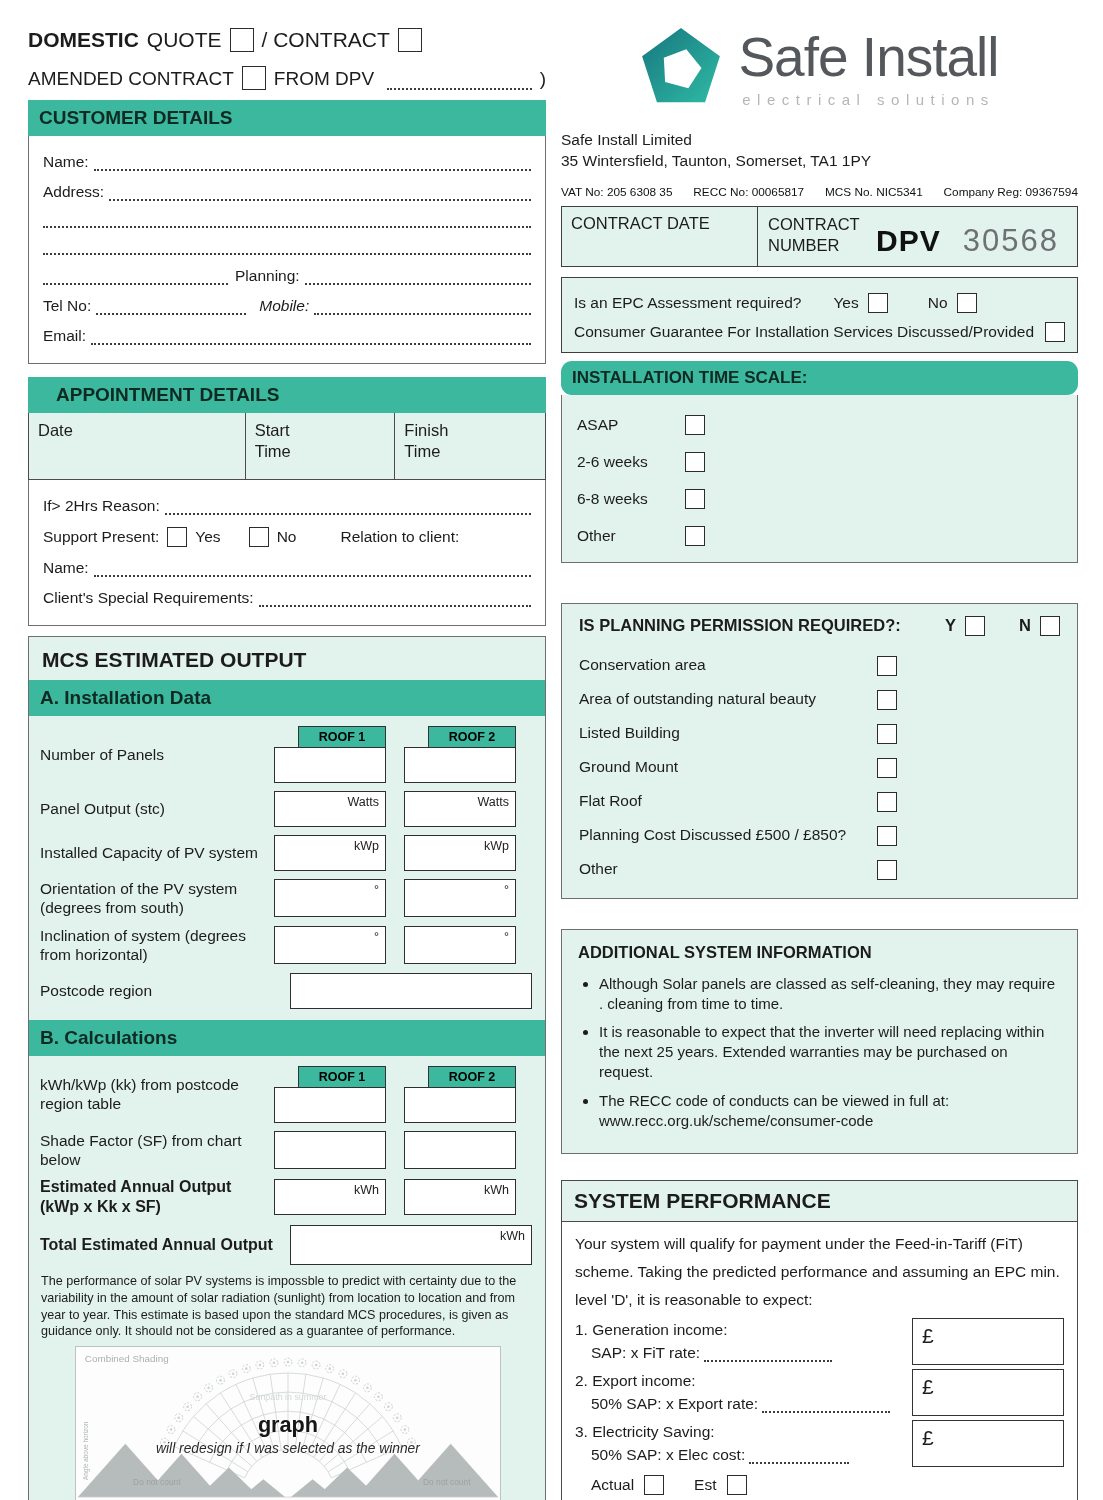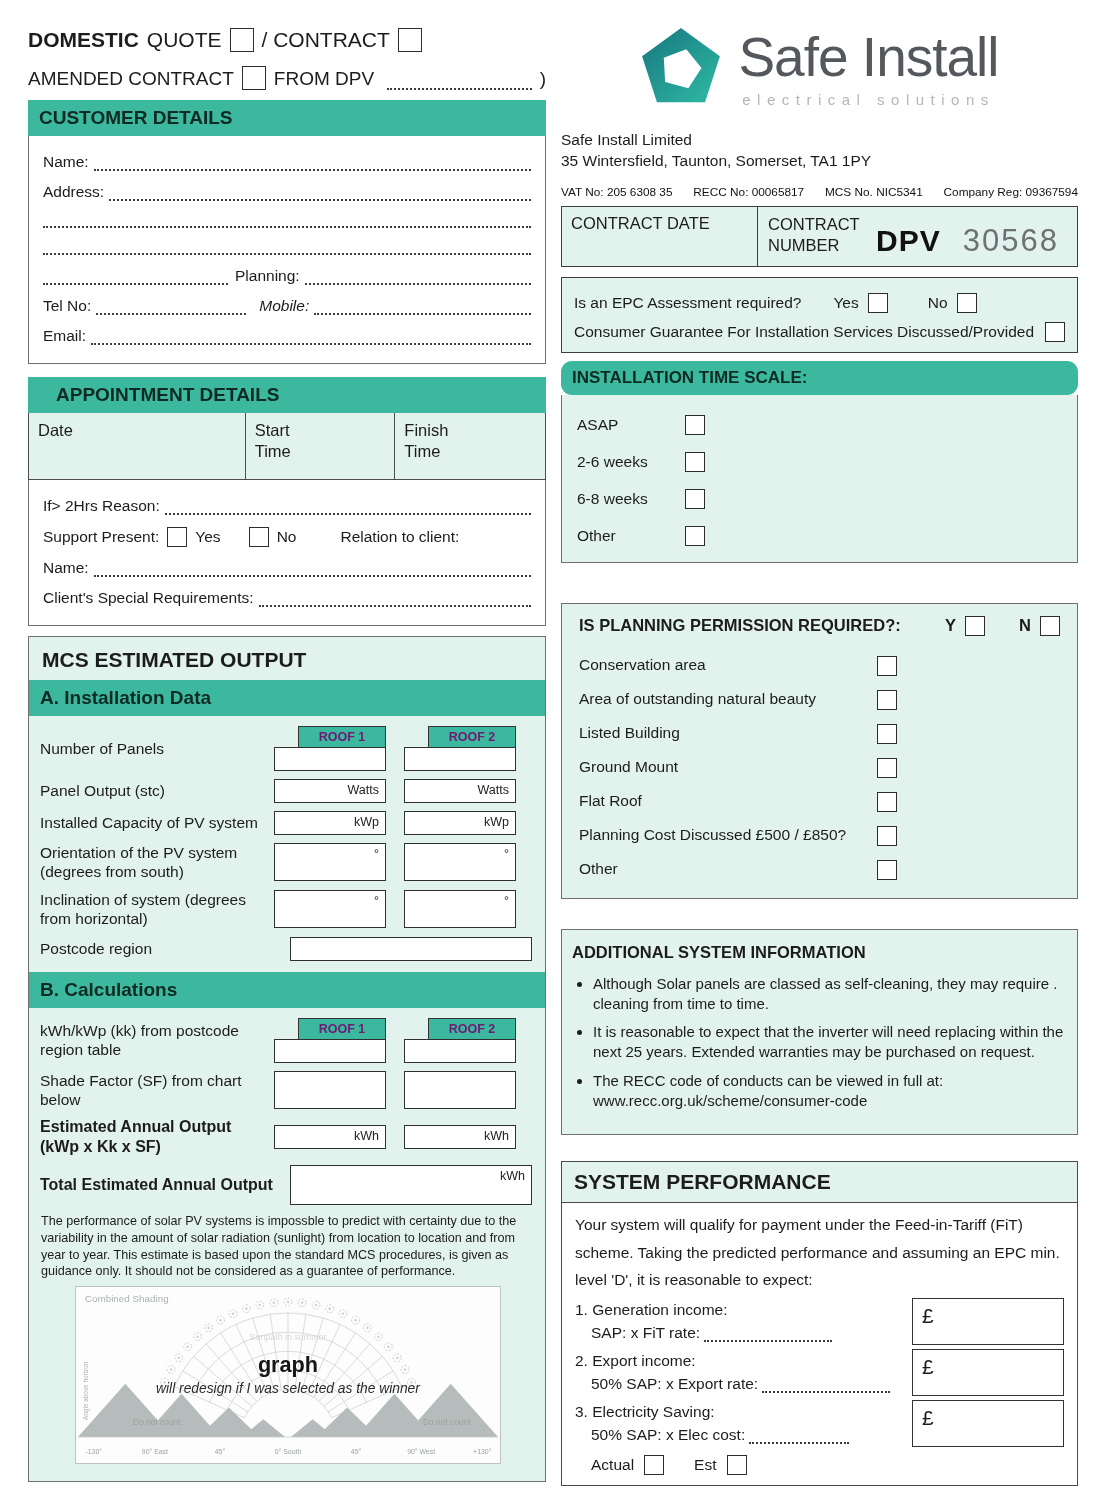--- a/index.html
+++ b/index.html
@@ -32,23 +32,23 @@
   .appt-cell:last-child{border-right:none;}
 
   
   .mcs{background:#e2f2ec;border:1px solid #6f6f6f;margin-top:10px;padding:4px 11px 8px;flex:1;}
   .mcs-title{font-size:21px;font-weight:bold;padding:7px 2px 8px;}
   .bar-full{margin:0 -11px;}
   .mrow{display:flex;align-items:center;margin:8px 0;}
   .mlabel{width:250px;font-size:15.5px;line-height:1.25;padding-right:8px;box-sizing:border-box;}
   .mlabel.bld{font-weight:bold;font-size:16px;}
   .mcol{width:112px;margin-right:18px;flex:none;}
-  .mhead{background:#3bb89e;color:#701a75;font-weight:bold;font-size:12.5px;text-align:center;
+  .mhead{background:#3bb89e;color:#000000;font-weight:bold;font-size:12.5px;text-align:center;
          padding:3px 0;border:1px solid #333;border-bottom:none;box-sizing:border-box;margin-left:24px;}
-  .mbox{background:#fff;border:1.5px solid #2f2f2f;height:24px;position:relative;box-sizing:border-box;}
+  .mbox{background:#fff;border:1.5px solid #2f2f2f;height:36px;position:relative;box-sizing:border-box;}
   .mbox.tall{height:38px;}
   .mbox.wide{width:242px;}
   .munit{position:absolute;top:3px;right:6px;font-size:12.5px;color:#222;}
   .disclaimer{font-size:12.6px;line-height:1.33;margin:8px 1px 6px;}
   .chartwrap{margin:2px auto 6px;width:424px;}
   .chart-svg{display:block;background:#fdfdfd;border:1px solid #b9c4c1;}
   #fan path,#fan line{stroke:#ccd3d1;fill:none;stroke-width:0.8;}
   #suns circle.o{stroke:#c6cdcb;fill:none;stroke-width:1;stroke-dasharray:2 1.6;}
   #suns circle.i{fill:#cdd4d2;}
   .mountains polygon{fill:#b6bcbb;}
@@ -67,21 +67,21 @@
   .dpvnum{font-size:31px;color:#6e7173;margin:9px 0 0 22px;letter-spacing:2px;}
   .epc-box{border:1px solid #3f3f3f;margin-top:10px;padding:6px 12px 10px;font-size:15.5px;}
   .epc-row{display:flex;align-items:center;margin-top:9px;gap:9px;}
   .ts-body{border:1px solid #6f6f6f;border-top:none;padding:8px 15px 10px;}
   .ts-row{display:flex;align-items:center;margin:12px 0 17px;font-size:15.5px;}
   .ts-row .tl{width:108px;}
   .plan-box{border:1px solid #6f6f6f;margin-top:40px;padding:12px 17px 14px;}
   .plan-title-row{display:flex;align-items:center;font-weight:bold;font-size:16.5px;gap:9px;}
   .plan-row{display:flex;margin:14px 0;font-size:15.5px;}
   .plan-row .pl{width:298px;}
-  .add-box{border:1px solid #6f6f6f;margin-top:30px;padding:13px 10px 14px;}
+  .add-box{border:1px solid #6f6f6f;margin-top:30px;padding:13px 16px 14px;}
   .add-title{font-weight:bold;font-size:16.5px;margin-bottom:12px;}
   .bullets{margin:0;padding-left:21px;font-size:15px;line-height:1.32;}
   .bullets li{margin-bottom:9px;}
   .perf-box{border:1px solid #4a4a4a;margin-top:26px;background:#fff;}
   .perf-head{background:#e2f2ec;border-bottom:1px solid #4a4a4a;font-weight:bold;font-size:21px;padding:8px 12px;}
   .perf-body{padding:8px 13px 10px;font-size:15.5px;}
   .intro{line-height:1.8;margin-bottom:4px;}
   .perf-item{display:flex;align-items:center;margin:4px 0;}
   .perf-left{flex:1;}
   .perf-sub{display:flex;align-items:flex-end;padding-left:16px;margin-top:5px;}

